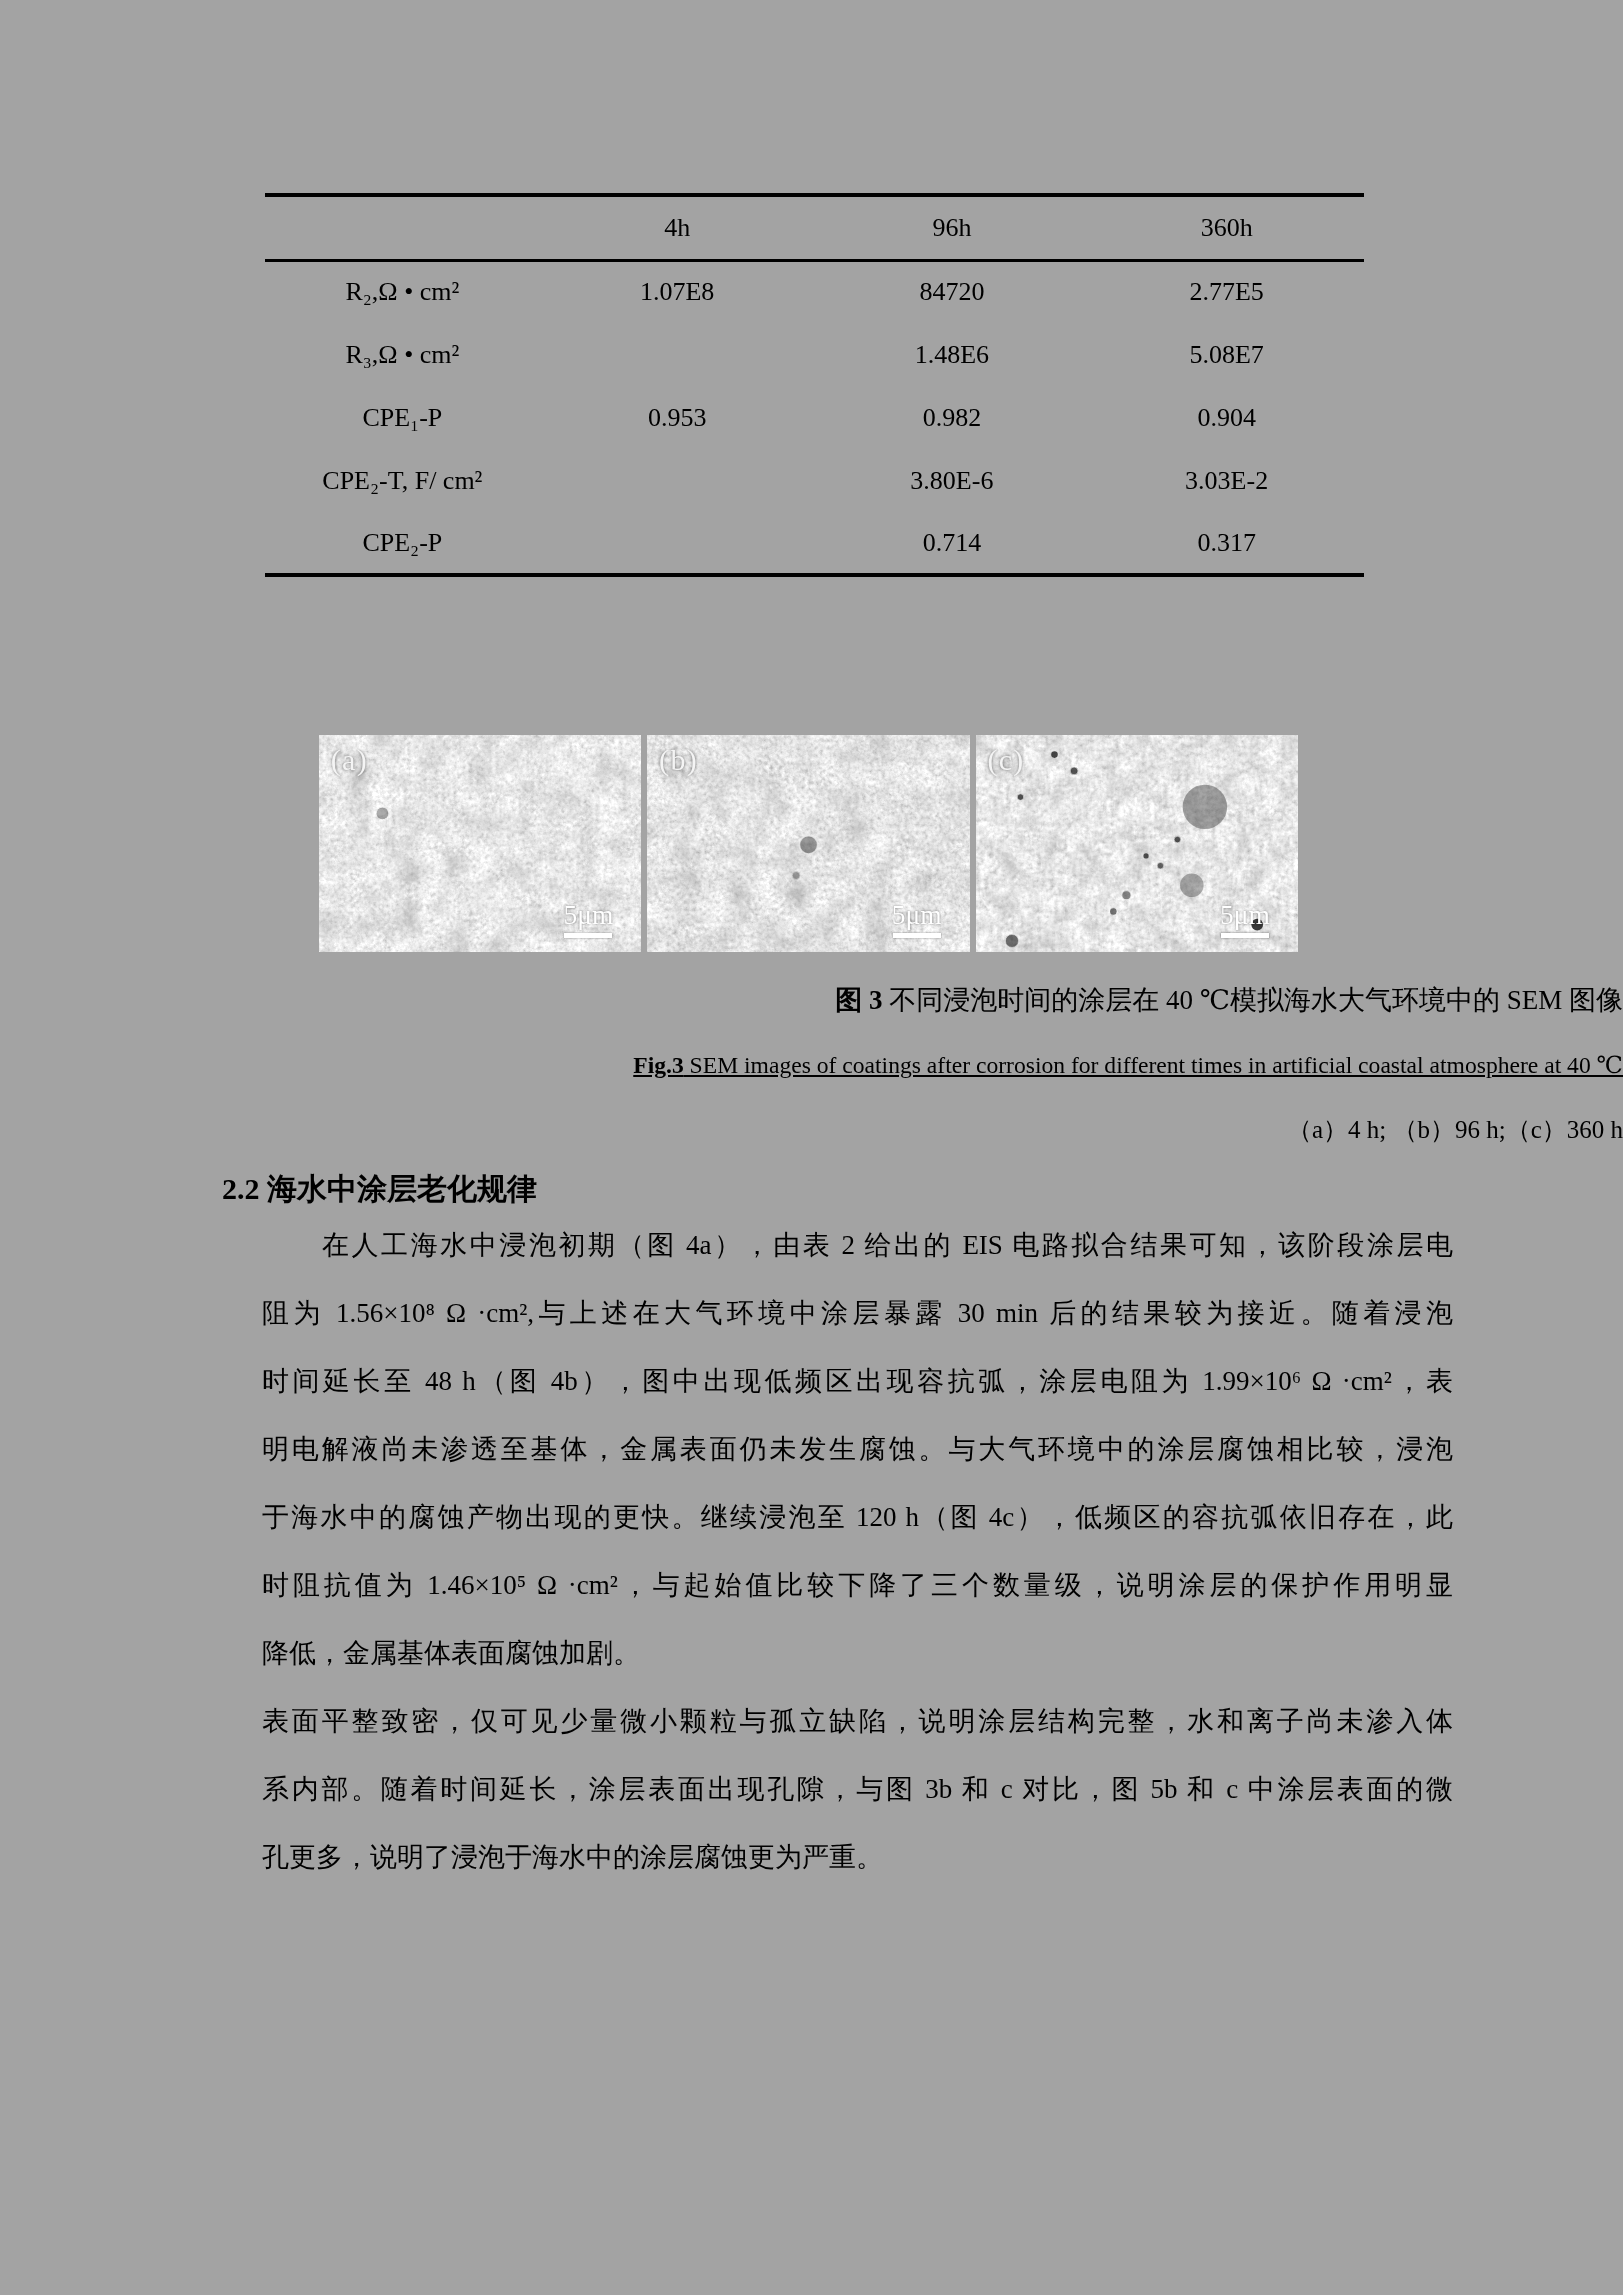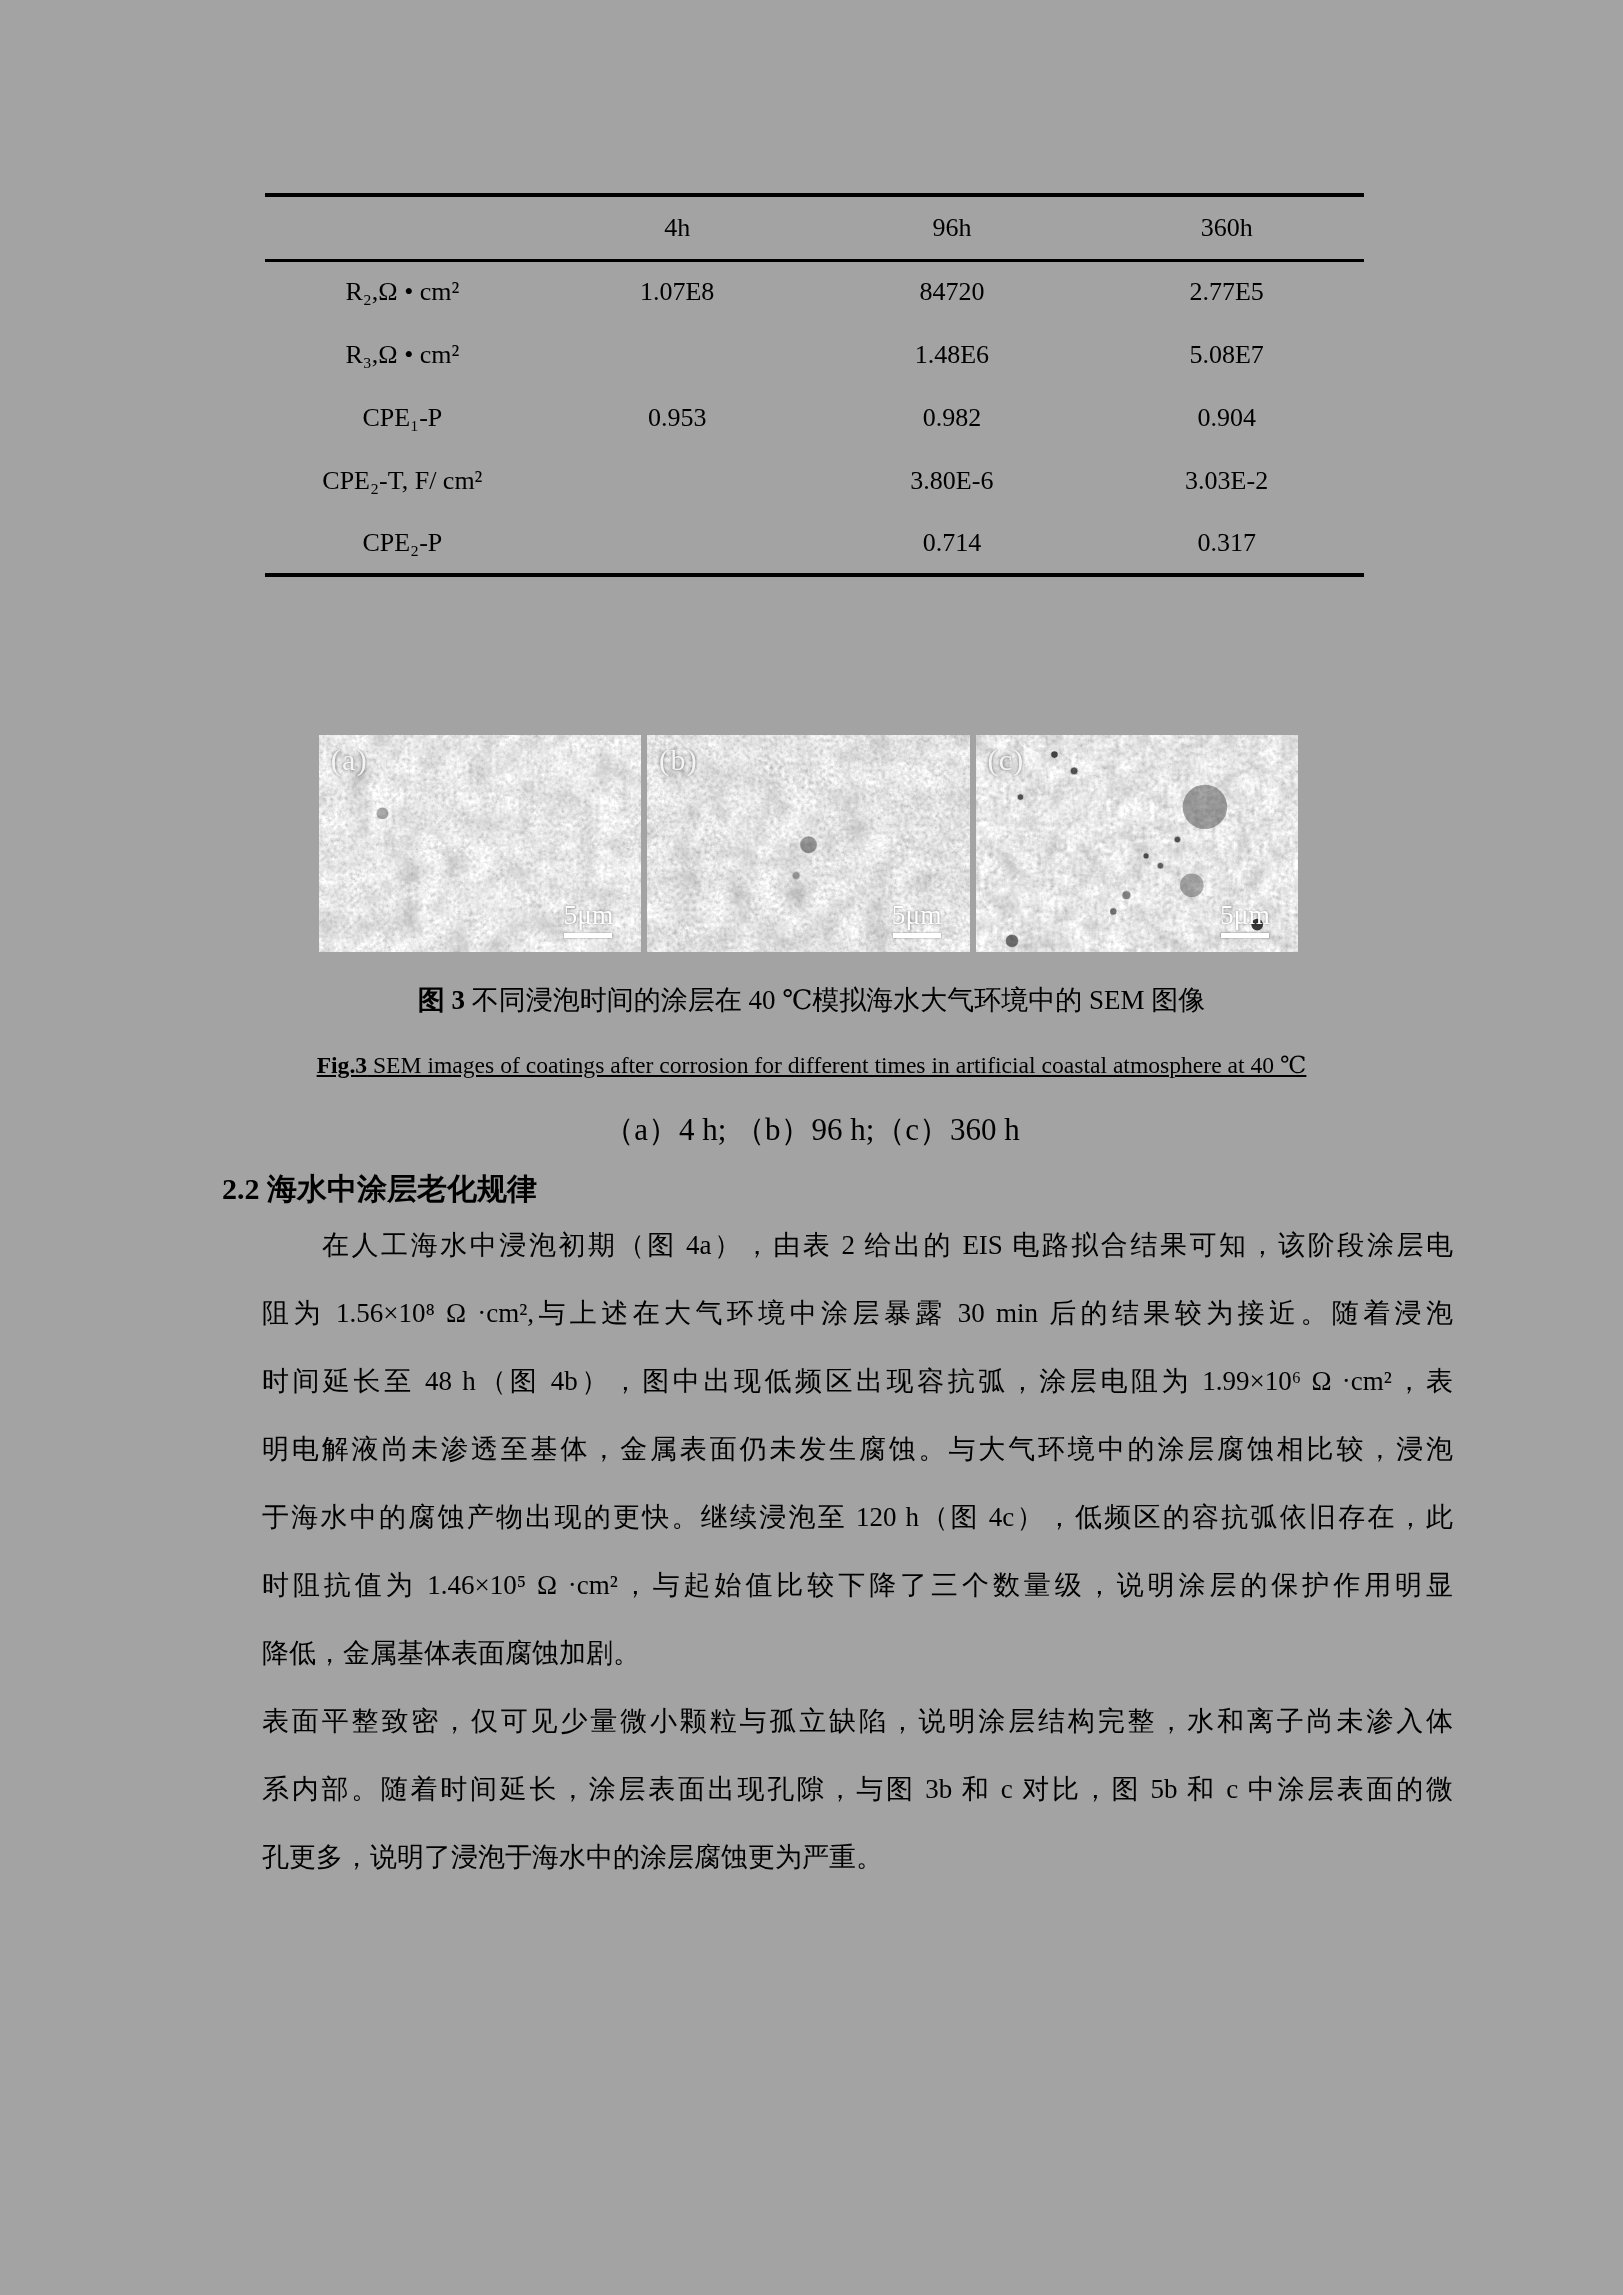--- a/index.html
+++ b/index.html
@@ -44,25 +44,25 @@
     color:#ffffff;font-size:27.5px;line-height:29px;
     text-shadow:0 0 2.6px rgba(0,0,0,.5);
   }
   .sem-scalebar .bar{
     width:48px;height:4.6px;background:#ffffff;margin:3.9px auto 0 auto;
     box-shadow:0 0 2px rgba(0,0,0,.5);
   }
 
   
   .cap{
-    position:absolute;left:0;width:1623px;text-align:center;white-space:nowrap;
+    position:absolute;left:0;width:1623px;text-align:right;white-space:nowrap;
   }
   .cap-zh{top:983px;font-size:27px;line-height:34px;}
   .cap-en{top:1050px;font-size:23.6px;line-height:31px;text-decoration:underline;}
-  .cap-sub{top:1114px;font-size:31px;line-height:31px;}
+  .cap-sub{top:1114px;font-size:25px;line-height:31px;}
   .cap .pref{font-weight:bold;}
 
   
   .sec-heading{
     position:absolute;left:222px;top:1169px;width:1191px;
     font-size:30px;font-weight:bold;line-height:39px;
   }
   .bodytext{
     position:absolute;left:222px;top:1211px;width:1191px;font-size:27px;margin-left:40px;
   }

